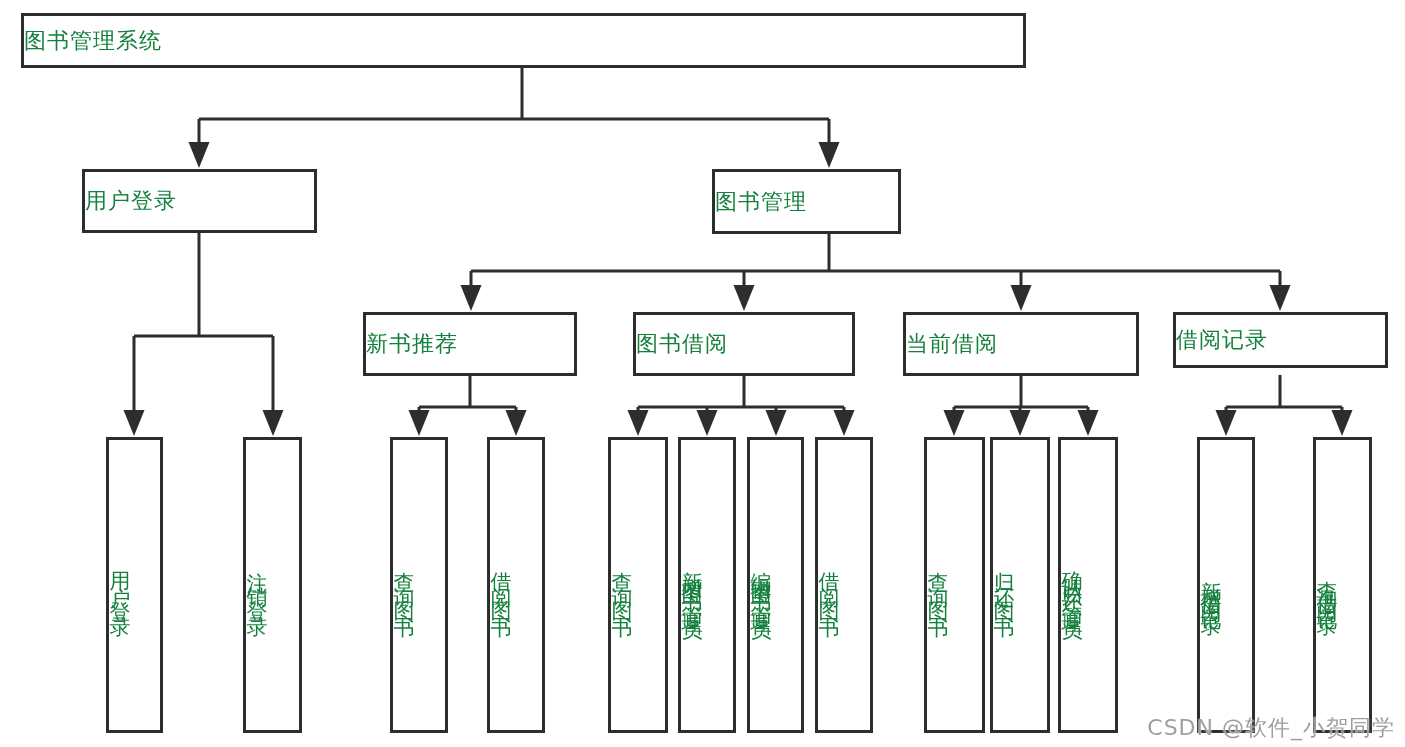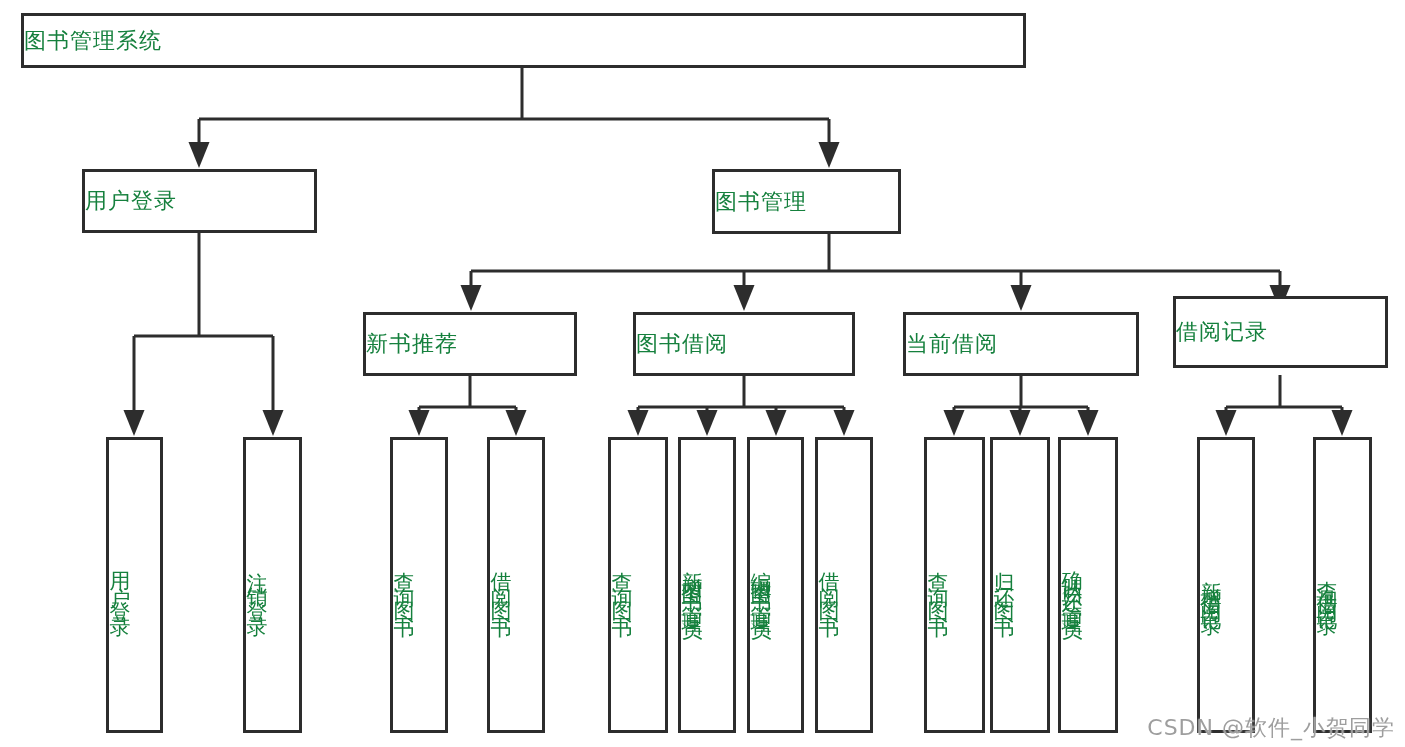--- a/index.html
+++ b/index.html
@@ -117,21 +117,21 @@
 
   <div class="node" style="left:363px; top:312px; width:214px; height:64px;">
     <span class="h-label">新书推荐</span>
   </div>
   <div class="node" style="left:903px; top:312px; width:236px; height:64px;">
     <span class="h-label">当前借阅</span>
   </div>
   <div class="node" style="left:633px; top:312px; width:222px; height:64px;">
     <span class="h-label">图书借阅</span>
   </div>
-  <div class="node" style="left:1173px; top:296px; width:215px; height:72px;">
+  <div class="node" style="left:1173px; top:312px; width:215px; height:56px;">
     <span class="h-label">借阅记录</span>
   </div>
 
   <div class="node" style="left:106px; top:437px; width:57px; height:296px;">
     <span class="v-label loose">用户登录</span>
   </div>
   <div class="node" style="left:243px; top:437px; width:59px; height:296px;">
     <span class="v-label loose">注销登录</span>
   </div>
 

